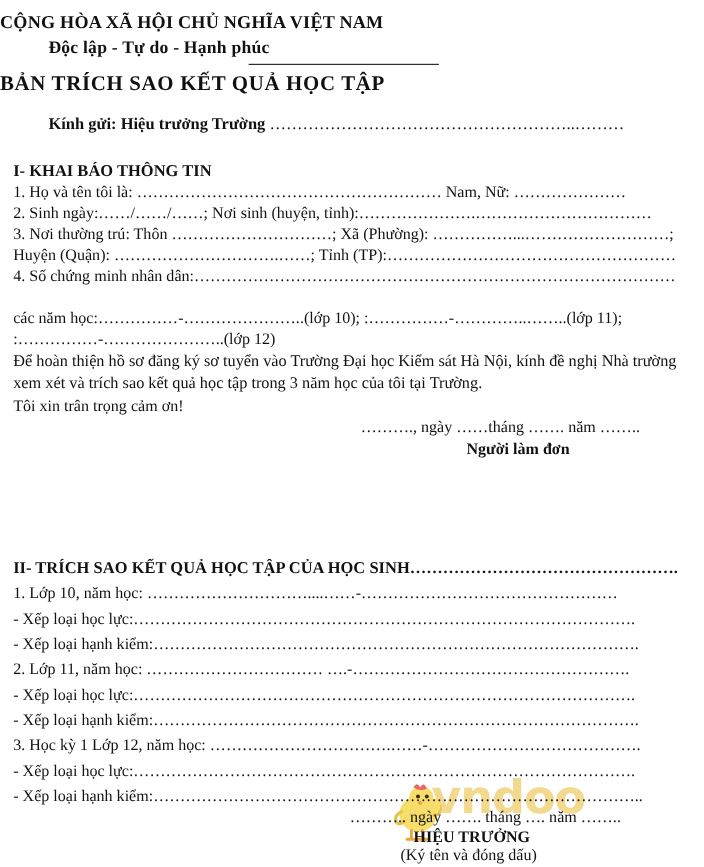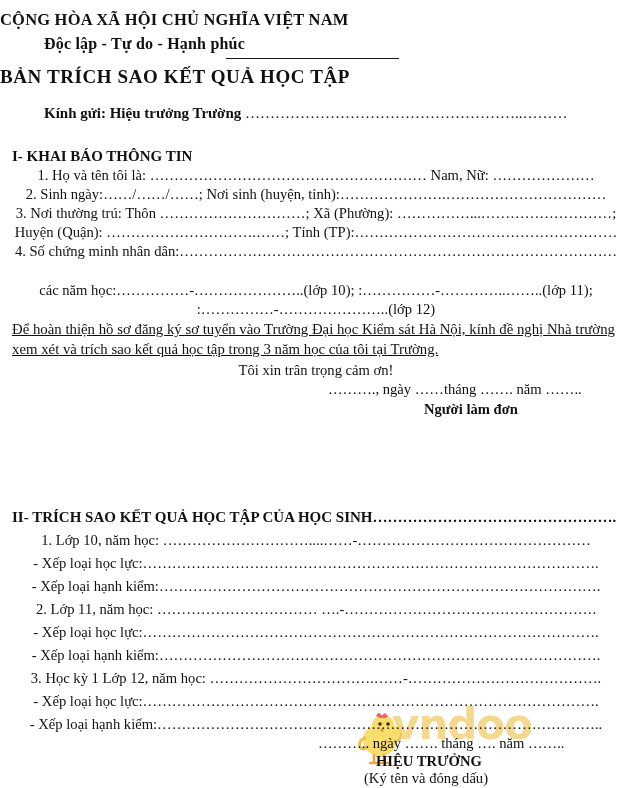--- a/index.html
+++ b/index.html
@@ -95,42 +95,40 @@
   
   .ln {
     position: absolute;
     left: 12px;
     right: 20px;
     font-size: 14.6px;
     line-height: 19px;
     white-space: nowrap;
     overflow: hidden;
     z-index: 2;
-    text-align: center;
   }
   .sec-head {
     position: absolute;
     left: 12px;
     right: 20px;
     font-size: 15px;
     font-weight: bold;
     line-height: 19px;
     white-space: nowrap;
     overflow: hidden;
     z-index: 2;
   }
   .para {
     position: absolute;
     left: 12px;
     right: 18px;
     font-size: 14.8px;
     line-height: 19.5px;
     text-align: left;
     z-index: 2;
-    text-decoration: underline;
   }
 
   
   .sig-date {
     position: absolute;
     font-size: 14.6px;
     white-space: nowrap;
     z-index: 2;
   }
   .sig-role {

